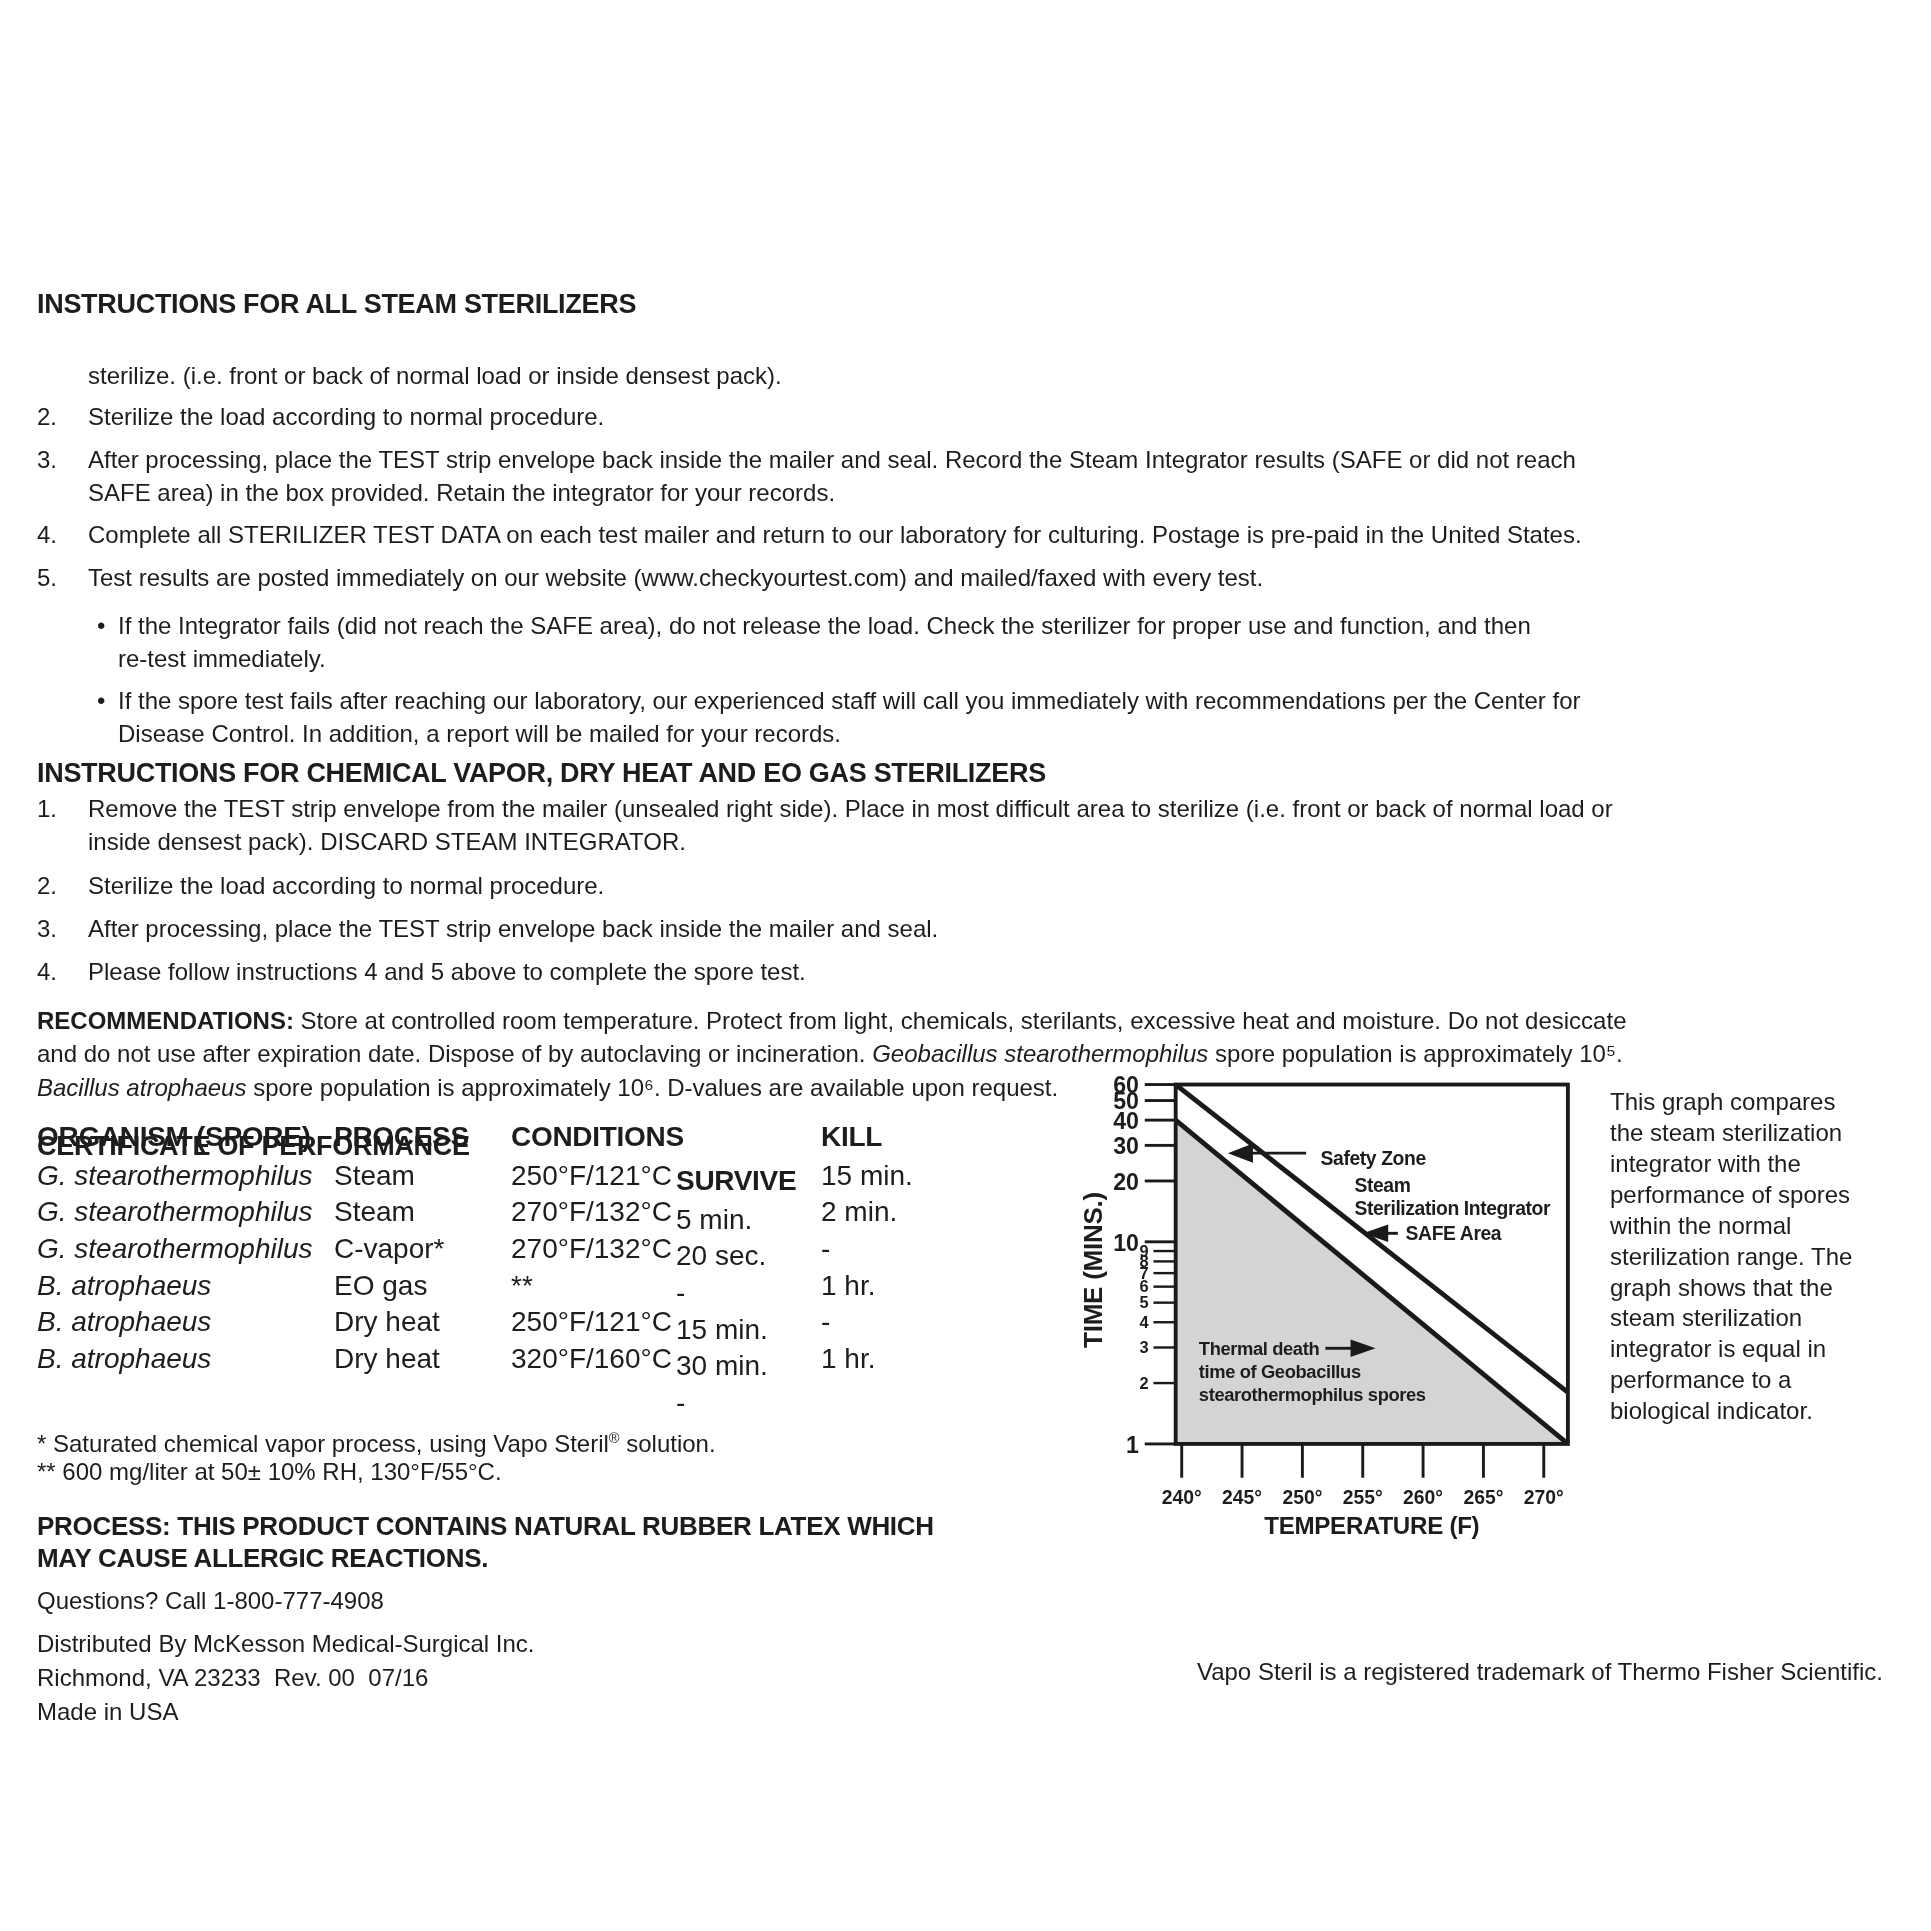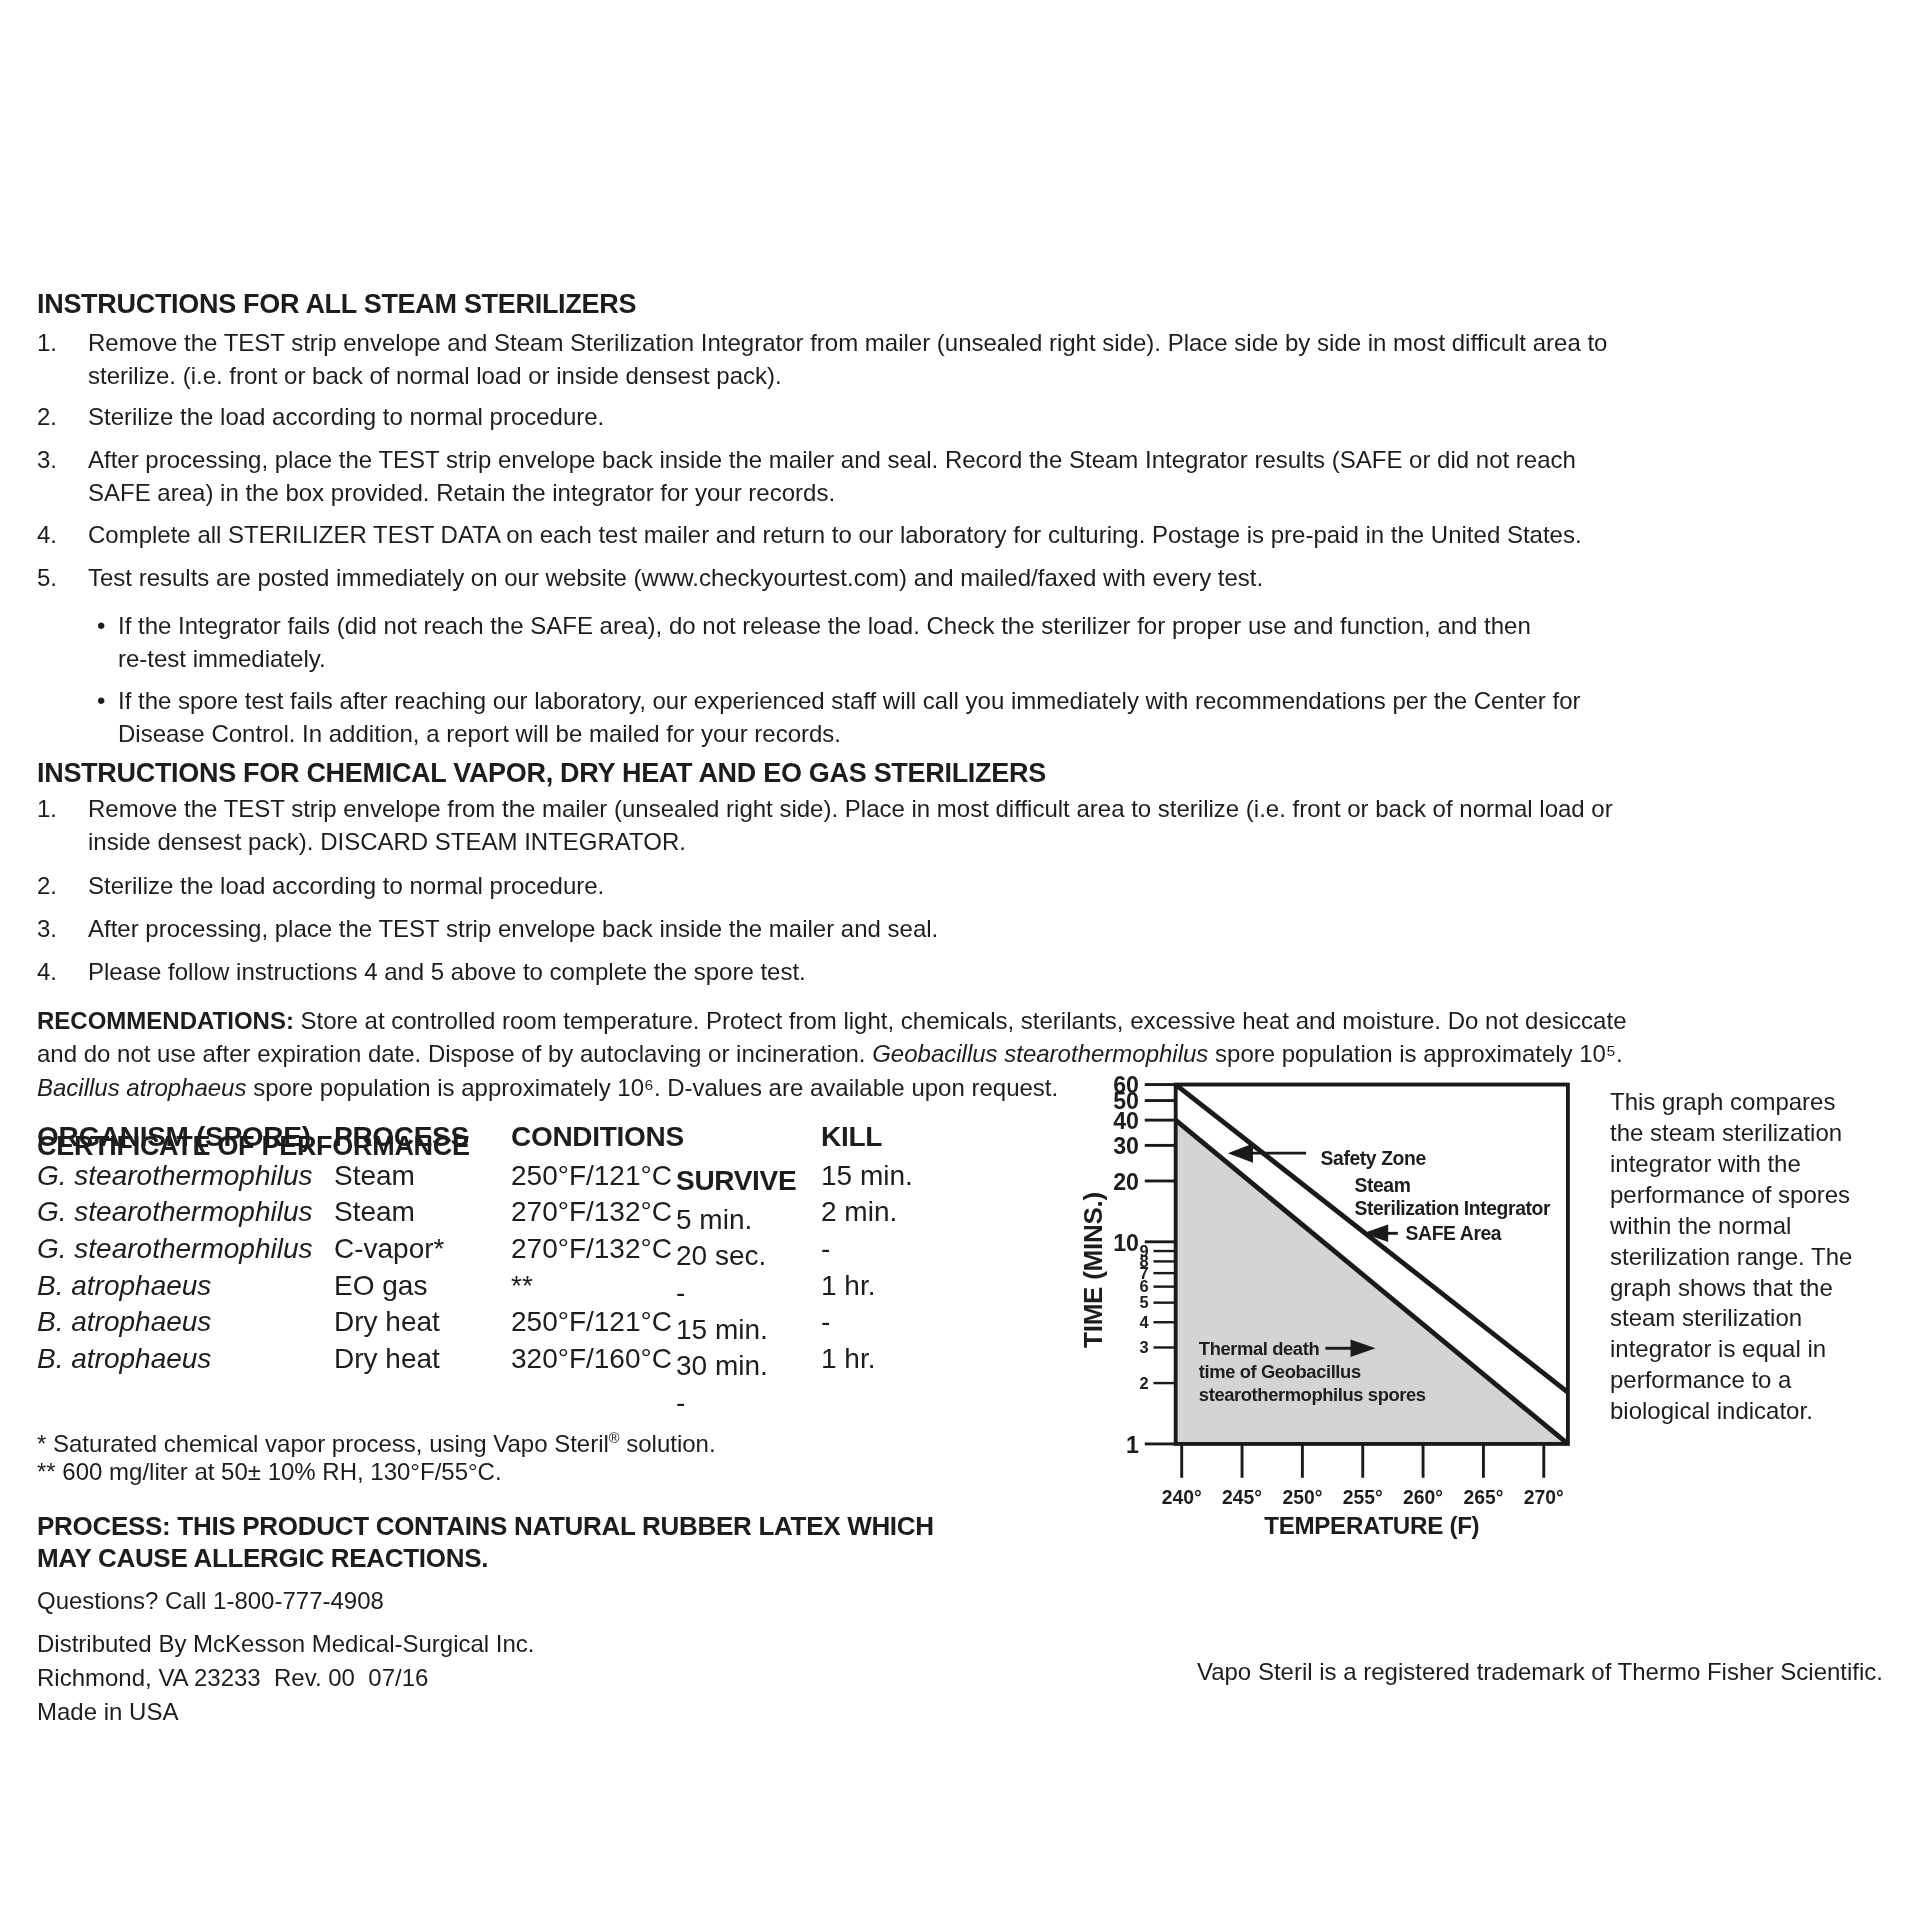--- a/index.html
+++ b/index.html
@@ -31,21 +31,20 @@
   .ann20{font:bold 20px "Liberation Sans",sans-serif;fill:#1d1d1d;letter-spacing:-0.4px;}
   .ann19{font:bold 19px "Liberation Sans",sans-serif;fill:#1d1d1d;letter-spacing:-0.4px;}
 </style>
 </head>
 <body>
 
 <div id="page">
 
   <div class="ln h1" style="top:245px">INSTRUCTIONS FOR ALL STEAM STERILIZERS</div>
 
-  <div class="ln" style="top:283px"><span class="num">1.</span><span>Remove the TEST strip envelope and Steam Sterilization Integrator from mailer (unsealed right side). Place side by side in most difficult area to</span></div>
   <div class="ln" style="top:316px;left:88px"><span>sterilize. (i.e. front or back of normal load or inside densest pack).</span></div>
   <div class="ln" style="top:357px"><span class="num">2.</span><span>Sterilize the load according to normal procedure.</span></div>
   <div class="ln" style="top:400px"><span class="num">3.</span><span>After processing, place the TEST strip envelope back inside the mailer and seal. Record the Steam Integrator results (SAFE or did not reach</span></div>
   <div class="ln" style="top:433px;left:88px"><span>SAFE area) in the box provided. Retain the integrator for your records.</span></div>
   <div class="ln" style="top:475px"><span class="num">4.</span><span>Complete all STERILIZER TEST DATA on each test mailer and return to our laboratory for culturing. Postage is pre-paid in the United States.</span></div>
   <div class="ln" style="top:518px"><span class="num">5.</span><span>Test results are posted immediately on our website (www.checkyourtest.com) and mailed/faxed with every test.</span></div>
 
   <div class="ln bln" style="top:566px"><span class="bdot">•</span><span>If the Integrator fails (did not reach the SAFE area), do not release the load. Check the sterilizer for proper use and function, and then</span></div>
   <div class="ln" style="top:599px;left:118px"><span>re-test immediately.</span></div>
   <div class="ln bln" style="top:641px"><span class="bdot">•</span><span>If the spore test fails after reaching our laboratory, our experienced staff will call you immediately with recommendations per the Center for</span></div>

